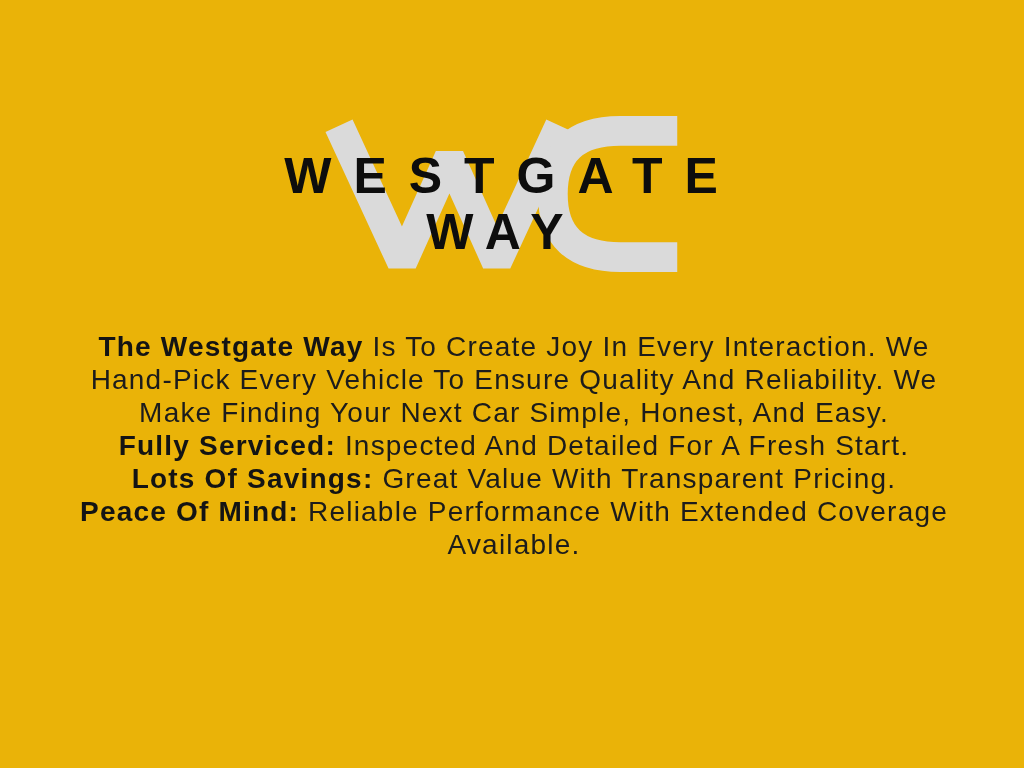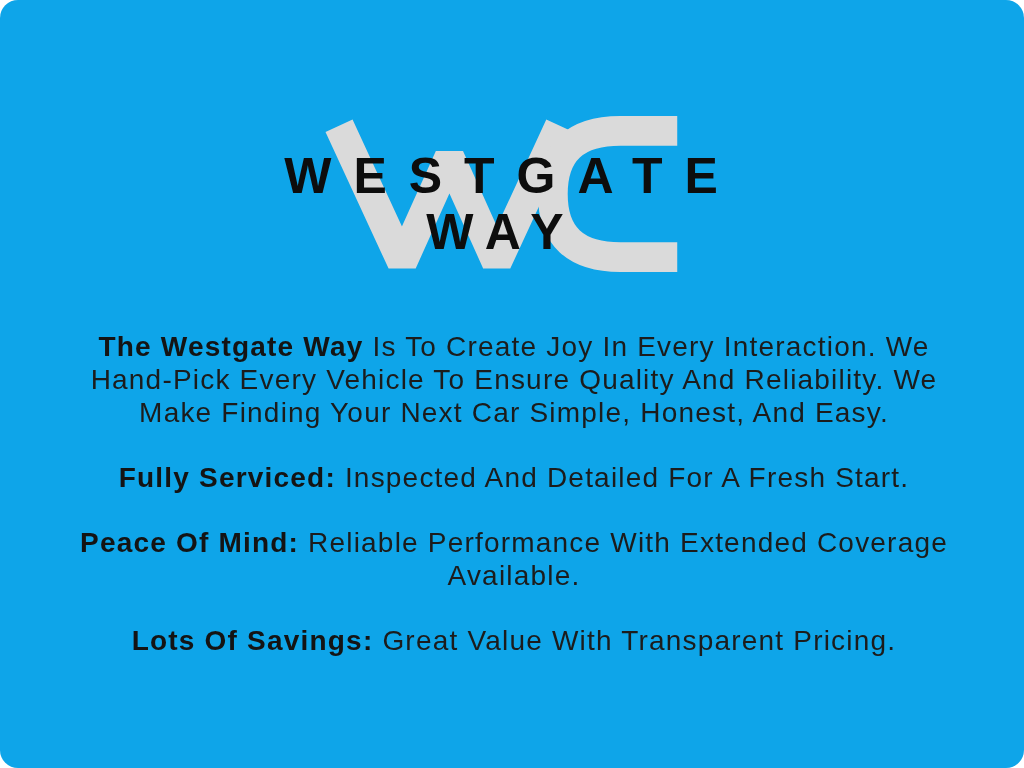--- a/index.html
+++ b/index.html
@@ -3,21 +3,21 @@
 <meta charset="utf-8">
 <style>
   * { margin: 0; padding: 0; box-sizing: border-box; }
   html, body { width: 1024px; height: 768px; }
   body {
     background: #ffffff;
     font-family: "Liberation Sans", "DejaVu Sans", sans-serif;
     position: relative;
     overflow: hidden;
   }
-  .stage { position: absolute; inset: 0; background: #0ea5e9; border-radius: 18px; }
+  .stage { position: absolute; inset: 0; background: #eab308; }
 
   
   .watermark {
     position: absolute;
     left: 318px; top: 106px;
     width: 368px; height: 176px;
   }
   .wordmark-top {
     position: absolute;
     top: 151px; left: 0; right: 0;
@@ -44,21 +44,21 @@
   .content {
     position: absolute;
     top: 330px; left: 24px; right: 20px;
     text-align: center;
     font-size: 28px;
     line-height: 33px;
     letter-spacing: 1.2px;
     color: #1c1c1c;
   }
   .content p { margin: 0; }
-  .content p + p { margin-top: 32px; }
+  .content p + p { }
   .content strong { font-weight: bold; color: #141414; }
   .content .rest { white-space: pre-line; }
 </style>
 </head>
 <body>
 
 <div class="stage">
 
   <svg class="watermark" viewBox="0 0 420 200" aria-hidden="true">
     <polyline points="24,22 96,178 150,58 204,178 276,22" fill="none" stroke="#dadada" stroke-width="34" stroke-linejoin="bevel"></polyline>
@@ -74,22 +74,22 @@
       <strong>The Westgate Way</strong><span class="rest"> Is To Create Joy In Every Interaction. We
 Hand-Pick Every Vehicle To Ensure Quality And Reliability. We
 Make Finding Your Next Car Simple, Honest, And Easy.</span>
     </p>
 
     <p>
       <strong>Fully Serviced:</strong><span class="rest"> Inspected And Detailed For A Fresh Start.</span>
     </p>
 
     <p>
-      <strong>Peace Of Mind:</strong><span class="rest"> Reliable Performance With Extended Coverage
-Available.</span>
+      <strong>Lots Of Savings:</strong><span class="rest"> Great Value With Transparent Pricing.</span>
     </p>
 
     <p>
-      <strong>Lots Of Savings:</strong><span class="rest"> Great Value With Transparent Pricing.</span>
+      <strong>Peace Of Mind:</strong><span class="rest"> Reliable Performance With Extended Coverage
+Available.</span>
     </p>
 
   </div>
 </div>
 
 </body></html>

